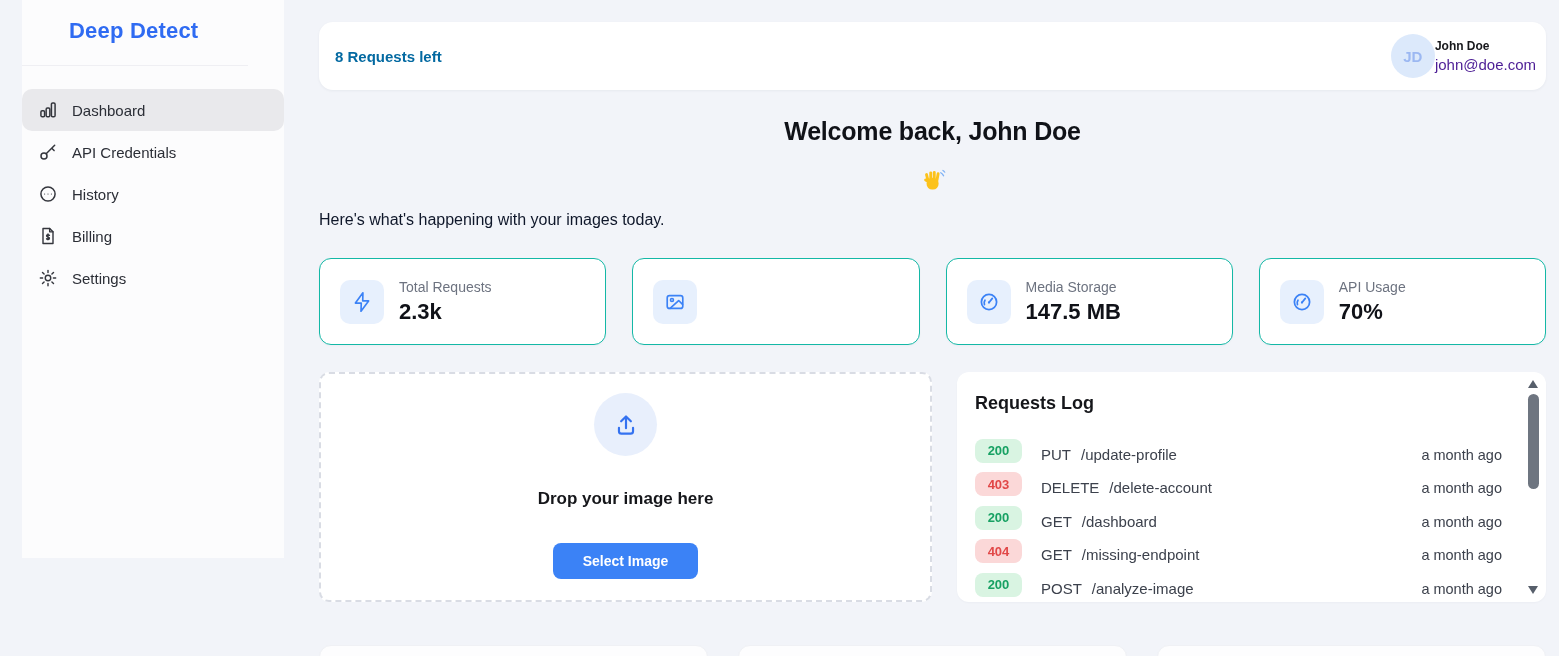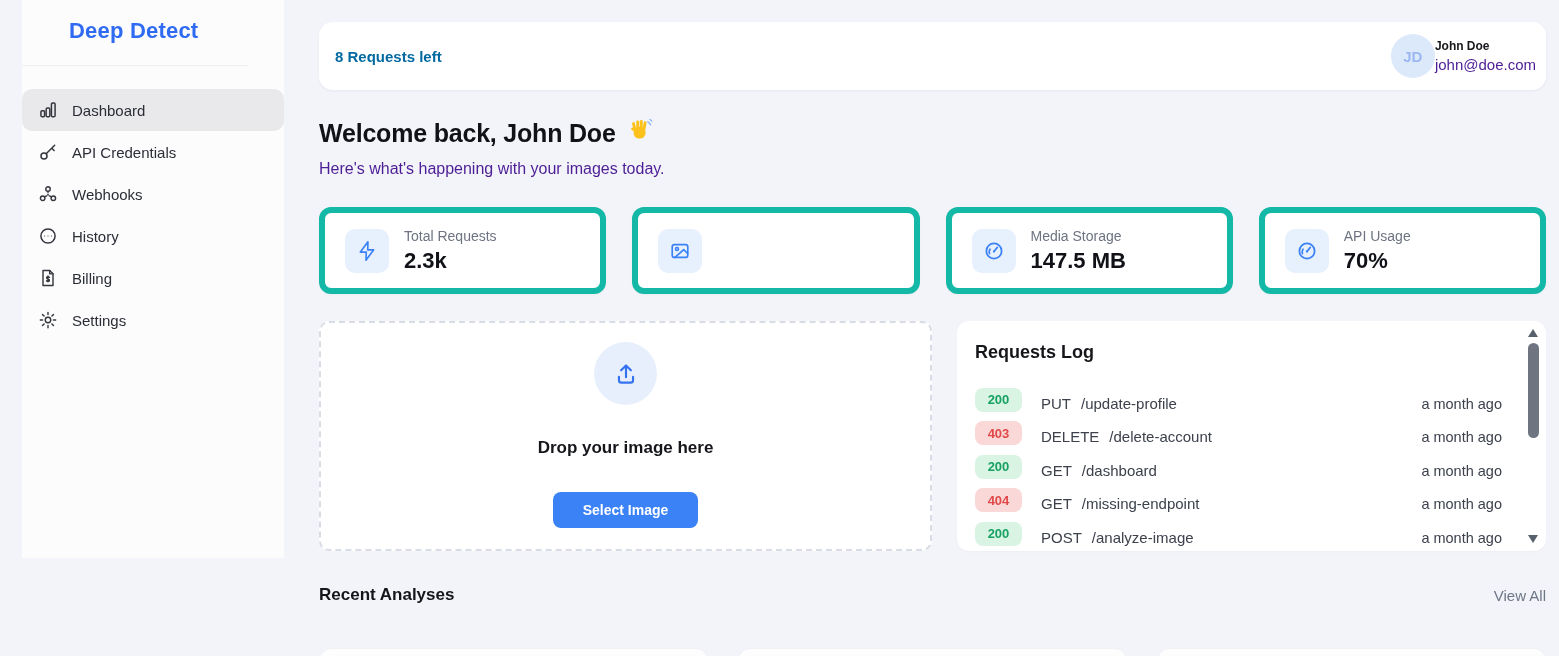--- a/index.html
+++ b/index.html
@@ -25,25 +25,25 @@
             display:flex; align-items:center; justify-content:space-between; padding:0 10px 0 16px; }
   .requests-left { color:#0369a1; font-weight:700; font-size:15px; }
   .user { display:flex; align-items:center; gap:0; cursor:pointer; }
   .avatar { width:44px; height:44px; border-radius:50%; background:#dce9fb; color:#9cb8f2;
             font-weight:600; font-size:15px; display:flex; align-items:center; justify-content:center; }
   .user-name { font-size:12px; font-weight:700; color:#17181c; }
   .user-email { font-size:15px; color:#4c1d95; margin-top:3px; }
 
   .welcome { margin-top:27px; }
   .welcome-title { font-size:25px; font-weight:700; color:#101218; letter-spacing:-.2px;
-                   display:flex; align-items:center; gap:10px; }
-  .welcome-sub { margin-top:10px; font-size:16px; color:#4c1d95; }
+                   display:flex; align-items:center; gap:22px;flex-direction:column; }
+  .welcome-sub { margin-top:10px; font-size:16px; color:#0f172a; }
 
   .stats { margin-top:29px; display:grid; grid-template-columns:repeat(4,1fr); gap:26px; }
-  .stat-card { background:#fff; border:6px solid #14b8a6; border-radius:12px; height:87px;
+  .stat-card { background:#fff; border:1px solid #14b8a6; border-radius:12px; height:87px;
                display:flex; align-items:center; padding:0 20px; box-shadow:0 1px 2px rgba(20,30,55,.03); }
   .stat-icon { width:44px; height:44px; min-width:44px; border-radius:10px; background:#e7f0fd; color:#3b82f6;
                display:flex; align-items:center; justify-content:center; }
   .stat-text { margin-left:15px; }
   .stat-label { font-size:14px; color:#6d7380; }
   .stat-value { font-size:22px; font-weight:800; color:#101218; margin-top:4px; }
 
   .middle { margin-top:27px; display:grid; grid-template-columns:613px 1fr; gap:25px; height:230px; }
 
   .uploader { background:#fff; border:2px dashed #d9dce4; border-radius:10px; cursor:pointer;
@@ -106,32 +106,20 @@
       <div class="nav-item">
         <span class="nicon">
           <svg viewBox="0 0 24 24" width="20" height="20" fill="none" stroke="currentColor" stroke-width="1.8" stroke-linecap="round" stroke-linejoin="round">
             <circle cx="7.2" cy="16.8" r="3.6"></circle>
             <path d="M9.8 14.2 20 4 M16.5 7.5l2.8 2.8"></path>
           </svg>
         </span>
         <span class="nav-label">API Credentials</span>
       </div>
 
-      <div class="nav-item">
-        <span class="nicon">
-          <svg viewBox="0 0 24 24" width="20" height="20" fill="none" stroke="currentColor" stroke-width="1.7">
-            <circle cx="12" cy="6" r="2.7"></circle>
-            <circle cx="5.6" cy="17" r="2.7"></circle>
-            <circle cx="18.4" cy="17" r="2.7"></circle>
-            <circle cx="12" cy="12.9" r="1.1" fill="currentColor" stroke="none"></circle>
-            <path d="M12 8.7v2.5M10.9 14l-3 1.5M13.1 14l3 1.5" stroke-width="1.5"></path>
-          </svg>
-        </span>
-        <span class="nav-label">Webhooks</span>
-      </div>
 
       <div class="nav-item">
         <span class="nicon">
           <svg viewBox="0 0 24 24" width="20" height="20" fill="none" stroke="currentColor" stroke-width="1.8">
             <circle cx="12" cy="12" r="8.5"></circle>
             <circle cx="7.9" cy="12" r="0.7" fill="currentColor" stroke="none"></circle>
             <circle cx="12" cy="12" r="0.7" fill="currentColor" stroke="none"></circle>
             <circle cx="16.1" cy="12" r="0.7" fill="currentColor" stroke="none"></circle>
           </svg>
         </span>
@@ -306,24 +294,20 @@
 
         <div class="scrollbar">
           <div class="sb-arrow up"></div>
           <div class="sb-thumb"></div>
           <div class="sb-arrow down"></div>
         </div>
       </div>
 
     </section>
 
-    <section class="recent-head">
-      <h2 class="recent-title">Recent Analyses</h2>
-      <span class="view-all">View All</span>
-    </section>
 
     <section class="bottom-cards">
       <div class="bottom-card"></div>
       <div class="bottom-card"></div>
       <div class="bottom-card"></div>
     </section>
 
   </main>
 </div>
 

